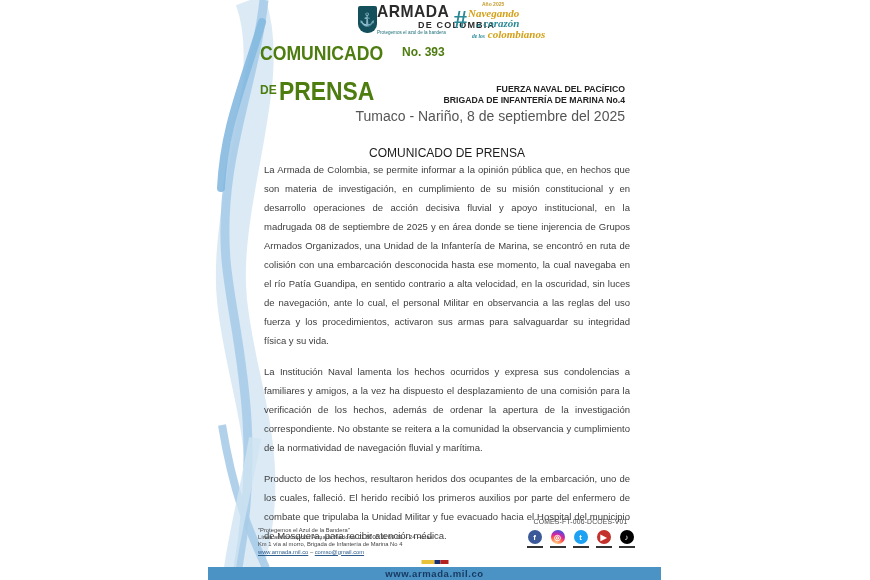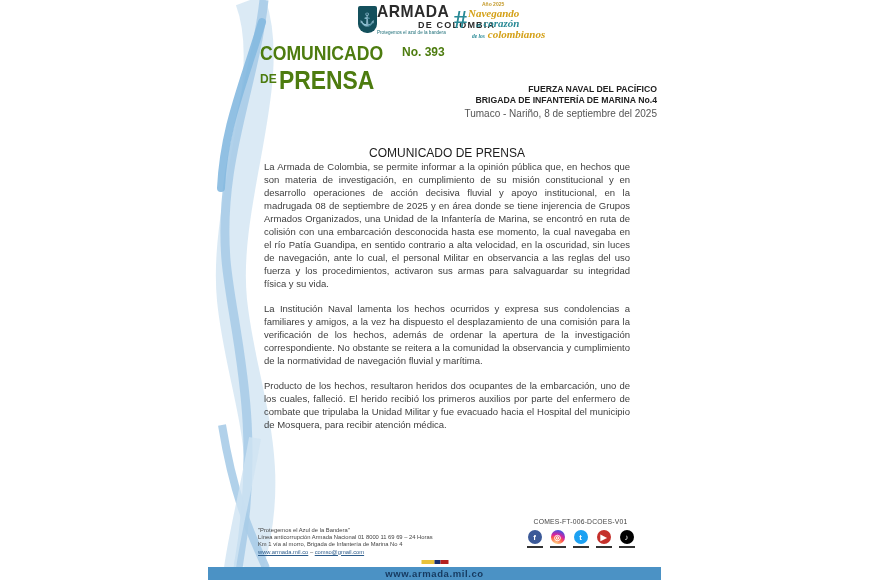--- a/index.html
+++ b/index.html
@@ -26,33 +26,33 @@
   .campaign .l1{position:absolute;left:14px;top:7px;font-size:11px;color:#d4a017;}
   .campaign .l2{position:absolute;left:22px;top:17px;font-size:11px;color:#2a8a96;}
   .campaign .l2 .sm{font-size:6px;}
   .campaign .l3{position:absolute;left:18px;top:28px;font-size:11px;color:#d4a017;}
   .campaign .l3 .sm{font-size:5.5px;color:#2a8a96;}
 
   .doctype{position:absolute;left:52px;top:44px;color:#4d7c0f;line-height:.95;}
   .doctype .row1{display:flex;align-items:flex-start;}
   .dt1{font-size:20px;font-weight:bold;display:inline-block;transform:scaleX(.88);transform-origin:left;}
   .dtnum{font-size:12px;font-weight:bold;margin-left:2px;margin-top:3px;white-space:nowrap;}
-  .row2{margin-top:5px;white-space:nowrap;}
+  .row2{margin-top:16px;white-space:nowrap;}
   .dt2a{font-size:12px;font-weight:bold;vertical-align:6px;}
   .dt2b{font-size:26px;font-weight:bold;display:inline-block;transform:scaleX(.88);transform-origin:left;margin-left:2px;}
 
-  .unit{position:absolute;right:4px;top:84px;text-align:right;line-height:1.3;}
+  .unit{position:absolute;right:36px;top:84px;text-align:right;line-height:1.3;}
   .unit .u1,.unit .u2{font-size:8.7px;font-weight:bold;color:#222;}
-  .unit .u3{font-size:10px;color:#555;}
+  .unit .u3{font-size:14px;color:#555;}
 
   
   .doc-title{position:absolute;left:56px;right:31px;top:146px;text-align:center;
              font-size:12px;font-weight:normal;color:#1c1c1c;}
   .content{position:absolute;left:56px;right:31px;top:160px;}
-  .content p{margin:0 0 12px 0;font-size:9.5px;line-height:13px;color:#3d3d3d;text-align:justify;}
+  .content p{margin:0 0 12px 0;font-size:9.5px;line-height:19px;color:#3d3d3d;text-align:justify;}
 
   
   .f-left{position:absolute;left:50px;top:527px;font-size:5.8px;line-height:7.2px;color:#444;}
   .f-left a{color:#2b5b8a;text-decoration:underline;}
   .f-right{position:absolute;left:300px;top:518px;width:145px;text-align:center;}
   .form-code{font-size:6.8px;color:#444;letter-spacing:.2px;}
   .socials{margin-top:5px;display:flex;justify-content:center;gap:7px;}
   .soc{width:14px;height:14px;border-radius:50%;color:#fff;display:flex;align-items:center;
        justify-content:center;font-size:8px;font-weight:bold;cursor:pointer;}
   .soc-wrap{display:flex;flex-direction:column;align-items:center;}

